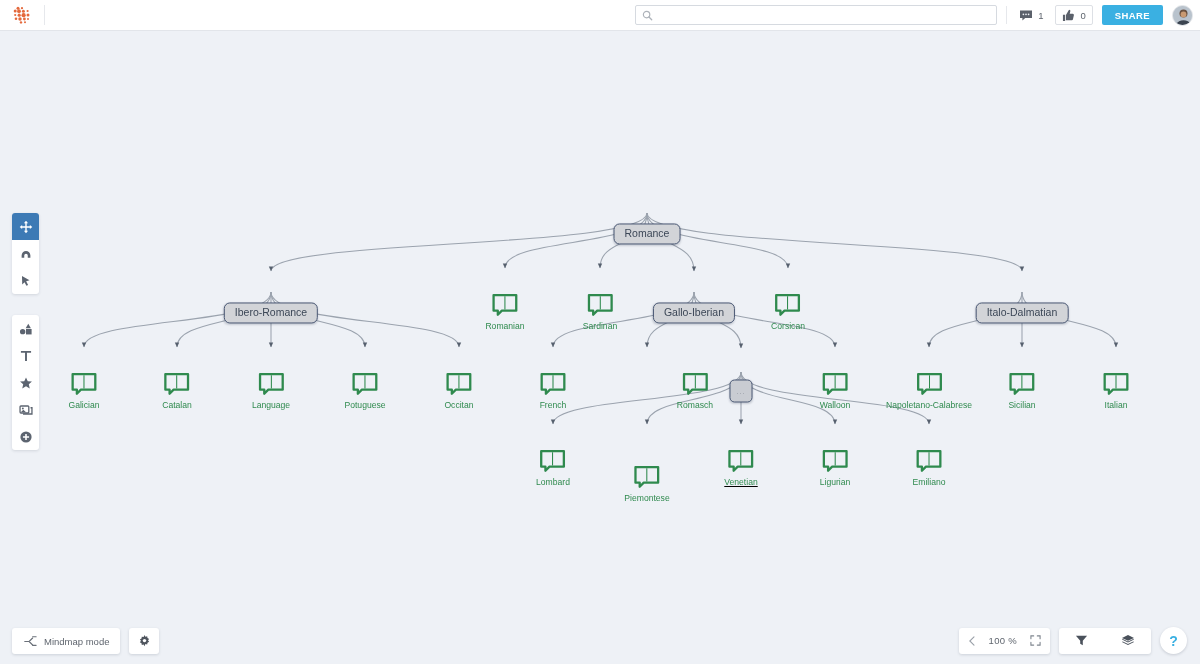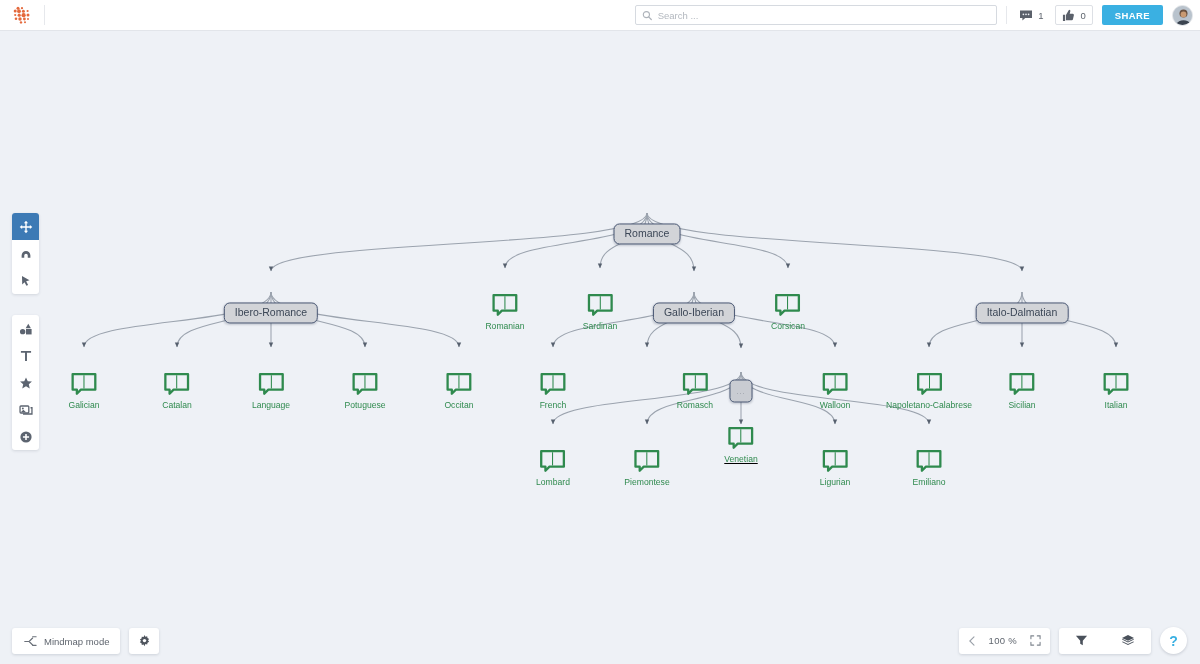--- a/index.html
+++ b/index.html
@@ -160,21 +160,20 @@
     </div>
     <div class="logo-sep"></div>
 
 
     <div class="header-right">
       <div class="searchbox">
         <svg width="11" height="11" viewBox="0 0 12 12">
           <circle cx="5" cy="5" r="3.5" fill="none" stroke="#aeb3ba" stroke-width="1.3"></circle>
           <line x1="7.6" y1="7.6" x2="10.6" y2="10.6" stroke="#aeb3ba" stroke-width="1.4" stroke-linecap="round"></line>
         </svg>
-        <input type="text" placeholder="Search ..." style="">
       </div>
 
       <div class="hdr-sep"></div>
 
       <div class="count-chip">
         <svg width="14" height="13" viewBox="0 0 14 13">
           <path d="M1 1.6h12v7.4H6.2L3.4 11.6V9H1z" fill="#5b616b"></path>
           <g fill="#eef1f6">
               <circle cx="4.4" cy="5.3" r=".85"></circle>
               <circle cx="7" cy="5.3" r=".85"></circle>
@@ -381,30 +380,30 @@
         </div>
         <div class="gnode" style="left: 553px; top: 437px;">
           <div class="leaf">
             <svg class="leaf-icon" viewBox="0 0 28 25">
               <path d="M2.2 2.2h23.6v16.2H10.8L6.6 22.6v-4.2H2.2z" fill="none" stroke="#2f8a4e" stroke-width="2.4" stroke-linejoin="round"></path>
               <line x1="14" y1="3.4" x2="14" y2="17.2" stroke="#2f8a4e" stroke-width="1.1"></line>
             </svg>
             <div class="leaf-label">Lombard</div>
           </div>
         </div>
-        <div class="gnode" style="left: 647px; top: 437px;">
+        <div class="gnode" style="left: 647px; top: 453px;">
           <div class="leaf">
             <svg class="leaf-icon" viewBox="0 0 28 25">
               <path d="M2.2 2.2h23.6v16.2H10.8L6.6 22.6v-4.2H2.2z" fill="none" stroke="#2f8a4e" stroke-width="2.4" stroke-linejoin="round"></path>
               <line x1="14" y1="3.4" x2="14" y2="17.2" stroke="#2f8a4e" stroke-width="1.1"></line>
             </svg>
             <div class="leaf-label">Piemontese</div>
           </div>
         </div>
-        <div class="gnode" style="left: 741px; top: 414px; text-decoration: underline;">
+        <div class="gnode" style="left: 741px; top: 437px; text-decoration: underline;">
           <div class="leaf">
             <svg class="leaf-icon" viewBox="0 0 28 25">
               <path d="M2.2 2.2h23.6v16.2H10.8L6.6 22.6v-4.2H2.2z" fill="none" stroke="#2f8a4e" stroke-width="2.4" stroke-linejoin="round"></path>
               <line x1="14" y1="3.4" x2="14" y2="17.2" stroke="#2f8a4e" stroke-width="1.1"></line>
             </svg>
             <div class="leaf-label">Venetian</div>
           </div>
         </div>
         <div class="gnode" style="left: 835px; top: 437px;">
           <div class="leaf">

